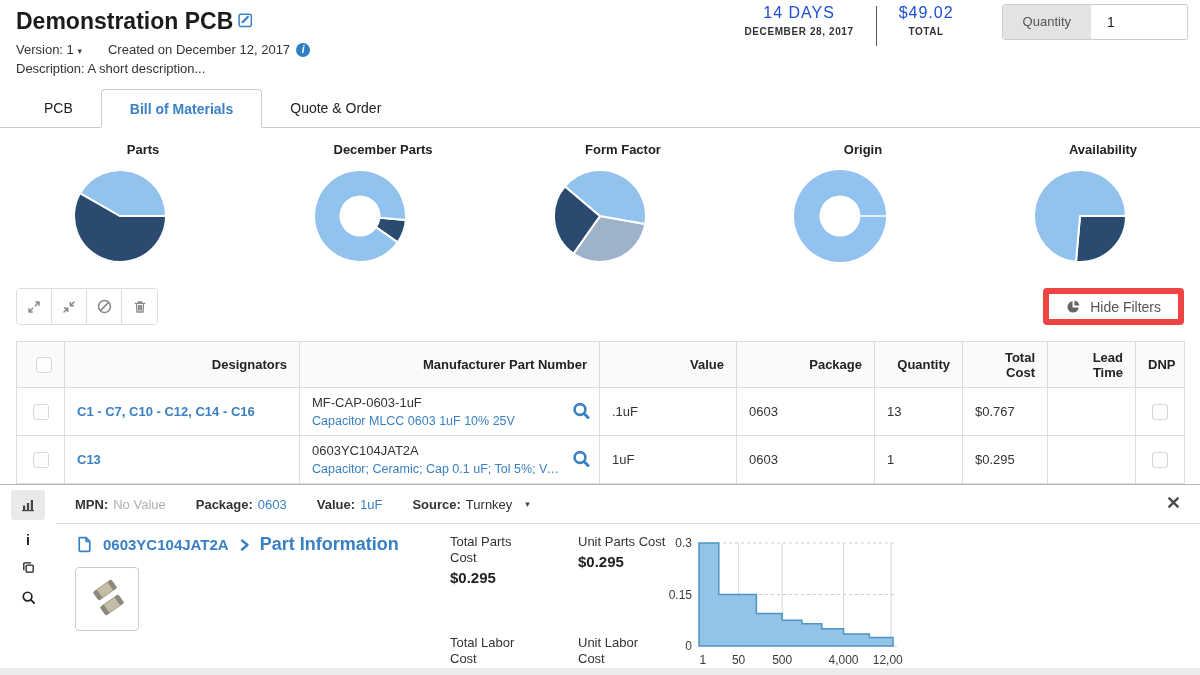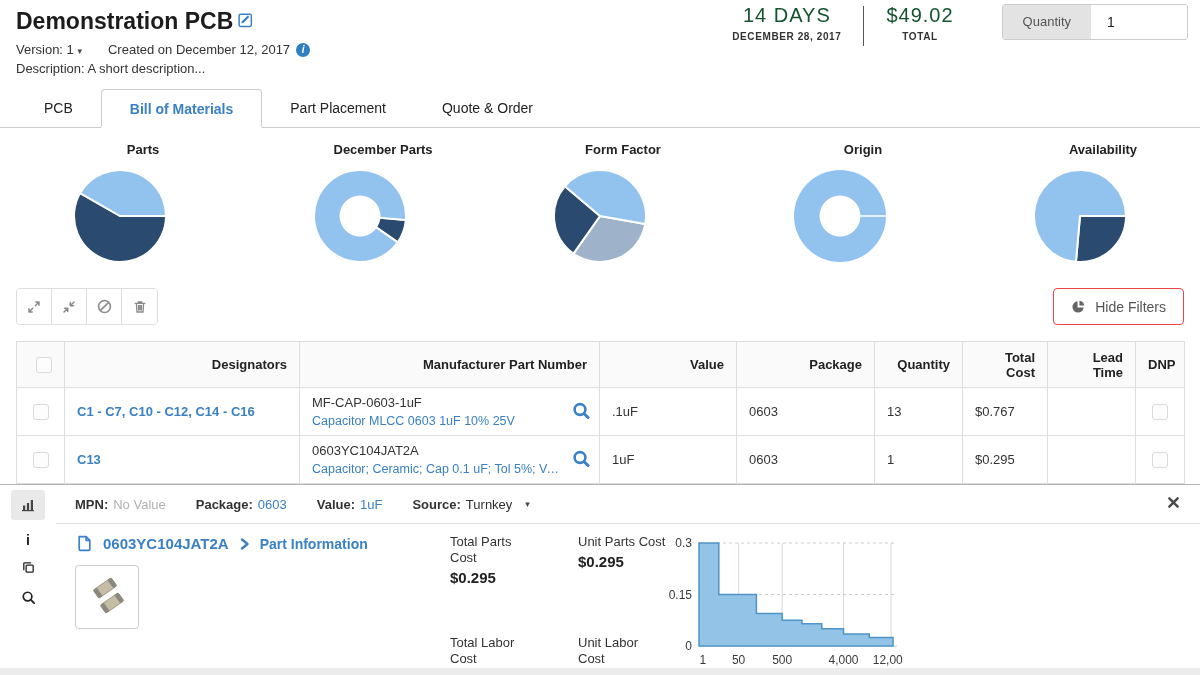--- a/index.html
+++ b/index.html
@@ -11,21 +11,21 @@
   .header { position:relative; padding:8px 16px 0 16px; }
   .title-row { display:flex; align-items:center; gap:4px; }
   .page-title { font-size:23px; font-weight:bold; color:#1c1c1c; }
   .meta-row { margin-top:7px; font-size:13px; color:#333; display:flex; align-items:center; gap:6px; }
   .meta-row2 { margin-top:4px; font-size:13px; color:#333; }
   .caret { font-size:9px; color:#444; }
   .info-badge { display:inline-flex; width:14px; height:14px; border-radius:50%; background:#2f7fc1; color:#fff;
     font-size:10px; font-weight:bold; align-items:center; justify-content:center; font-style:italic; }
   .header-right { position:absolute; top:4px; right:12px; display:flex; align-items:flex-start; }
   .stat-block { text-align:center; padding:0 22px; }
-  .stat-big { font-size:20px; color:#14532d; letter-spacing:1px; }
+  .stat-big { font-size:16px; color:#1d4ed8; letter-spacing:1px; }
   .stat-sub { font-size:10px; font-weight:bold; color:#333; letter-spacing:0.6px; margin-top:4px; }
   .v-divider { width:1px; height:40px; background:#555; margin-top:2px; }
   .qty-widget { display:flex; margin-left:26px; height:36px; border:1px solid #ccc; border-radius:3px; overflow:hidden; }
   .qty-label { background:#e3e3e3; color:#555; font-size:13px; line-height:34px; padding:0 20px; }
   .qty-input { width:96px; border:none; outline:none; font-size:14px; padding-left:16px; font-family:inherit; color:#222; }
 
   
   .tabs { display:flex; margin-top:13px; padding-left:16px; border-bottom:1px solid #ccc; height:39px; }
   .tab { padding:0 28px; line-height:38px; font-size:14px; color:#222; cursor:pointer; }
   .tab.active { border:1px solid #ccc; border-bottom:2px solid #fff; margin-bottom:-1px; border-radius:4px 4px 0 0;
@@ -35,21 +35,21 @@
   .charts-row { display:flex; padding-top:14px; }
   .filter-chart { flex:1; text-align:center; }
   .chart-title { font-size:13px; font-weight:bold; color:#222; margin-bottom:11px;padding-left:46px; }
 
   
   .toolbar { position:relative; margin:20px 16px 0 16px; height:37px; }
   .btn-group { display:inline-flex; border:1px solid #ddd; border-radius:4px; overflow:hidden; background:#fff; }
   .tool-btn { width:35px; height:35px; display:flex; align-items:center; justify-content:center; border-right:1px solid #ddd; cursor:pointer; background:#fff; }
   .tool-btn:last-child { border-right:none; }
   .hide-filters-btn { position:absolute; right:0; top:0; height:37px; display:flex; align-items:center; gap:9px;
-    border:1px solid #ef4444; border-radius:4px; background:#fff; padding:0 17px; font-size:14px; color:#555; cursor:pointer; }
+    border:6px solid #ef4444; border-radius:4px; background:#fff; padding:0 17px; font-size:14px; color:#555; cursor:pointer; }
 
   
   table.bom { margin:16px 16px 0 16px; border-collapse:collapse; table-layout:fixed; width:1168px; }
   table.bom th, table.bom td { border:1px solid #ddd; font-size:13px; vertical-align:middle; }
   table.bom th { background:#fafafa; text-align:right; font-weight:bold; color:#222; height:46px; padding:0 12px; }
   table.bom td { height:48px; padding:0 12px; color:#333; }
   td.center, th.center { text-align:center; padding:0; }
   .checkbox { display:inline-block; width:16px; height:16px; border:1px solid #d9d9d9; border-radius:3px; background:#fdfdfd; vertical-align:middle; cursor:pointer; }
   .designator-link { color:#3a80c4; font-weight:bold; text-decoration:none; cursor:pointer; }
   .mpn-cell { position:relative; padding-right:34px !important; }
@@ -67,21 +67,21 @@
   .panel-header { height:39px; border-bottom:1px solid #ddd; display:flex; align-items:center; gap:30px; font-size:13px; padding-left:19px; position:relative; }
   .ph-item { display:flex; gap:5px; align-items:center; }
   .ph-label { font-weight:bold; color:#333; }
   .muted { color:#b0b0b0; }
   .blue { color:#3a80c4; cursor:pointer; }
   .close-btn { position:absolute; right:20px; top:11px; cursor:pointer; }
   .panel-body { display:flex; padding:10px 0 0 19px; }
   .part-col { width:375px; }
   .part-link-row { display:flex; align-items:center; gap:9px; }
   .part-number { font-size:15px; font-weight:bold; color:#3a80c4; cursor:pointer; }
-  .part-breadcrumb { font-size:14px; font-weight:bold; color:#3a80c4; cursor:pointer; }
+  .part-breadcrumb { font-size:18px; font-weight:bold; color:#3a80c4; cursor:pointer; }
   .thumb { margin-top:12px; width:64px; height:64px; border:1px solid #ccc; border-radius:4px; background:#fff; display:flex; align-items:center; justify-content:center; }
   .costs-grid { display:grid; grid-template-columns:88px 88px; column-gap:16px; font-size:13px; color:#333; width:195px;gap:40px; }
   .cost-label { line-height:16px; }
   .cost-value { font-size:15px; font-weight:bold; color:#222; margin:3px 0 9px 0; }
   .hist-wrap { margin-left:18px; padding-top:2px; }
   .bottom-strip { position:absolute; left:0; bottom:0; width:100%; height:7px; background:#ececec; }
 </style>
 </head>
 <body>
 
@@ -121,21 +121,20 @@
       <div class="qty-widget">
         <div class="qty-label">Quantity</div>
         <input class="qty-input" type="text" value="1" style="">
       </div>
     </div>
   </div>
 
   <div class="tabs">
     <div class="tab">PCB</div>
     <div class="tab active">Bill of Materials</div>
-    <div class="tab">Part Placement</div>
     <div class="tab">Quote &amp; Order</div>
   </div>
 
   <div class="charts-row">
     <div class="filter-chart">
       <div class="chart-title">Parts</div>
       <svg width="96" height="96" viewBox="0 0 96 96">
           <path d="M 48 48 L 94 48 A 46 46 0 1 1 8.114747746433451 25.08348515438343 Z" fill="#2b4a70" stroke="#fff" stroke-width="2" stroke-linejoin="round"></path>
           <path d="M 48 48 L 8.114747746433451 25.08348515438343 A 46 46 0 0 1 94 47.999999999999986 Z" fill="#92c2ee" stroke="#fff" stroke-width="2" stroke-linejoin="round"></path>
         </svg>

